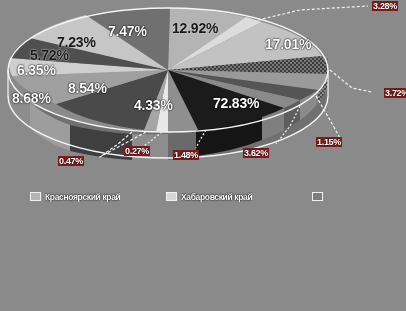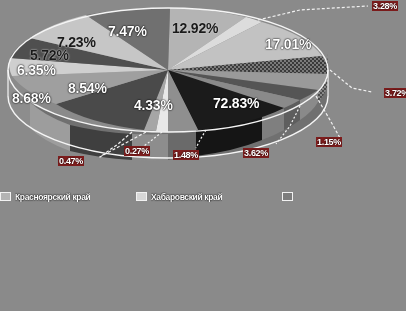--- a/index.html
+++ b/index.html
@@ -45,22 +45,23 @@
     grid-template-columns:136px 146px 124px;
     grid-auto-rows:21px;
     grid-auto-flow:column;
     align-content:start;
     padding-top:4px;
     box-sizing:border-box;
   }
   .legend-item{
     display:flex;align-items:center;
     height:21px;
-    padding-left:0;
+    padding-left:12px;
     box-sizing:border-box;
+    margin-left:18px;
   }
   .swatch{
     width:11px;height:9px;
     flex:0 0 auto;
     border:1px solid #f2f2f2;
     margin-right:4px;
     box-sizing:border-box;
   }
   .legend-text{
     font-size:8.5px;

